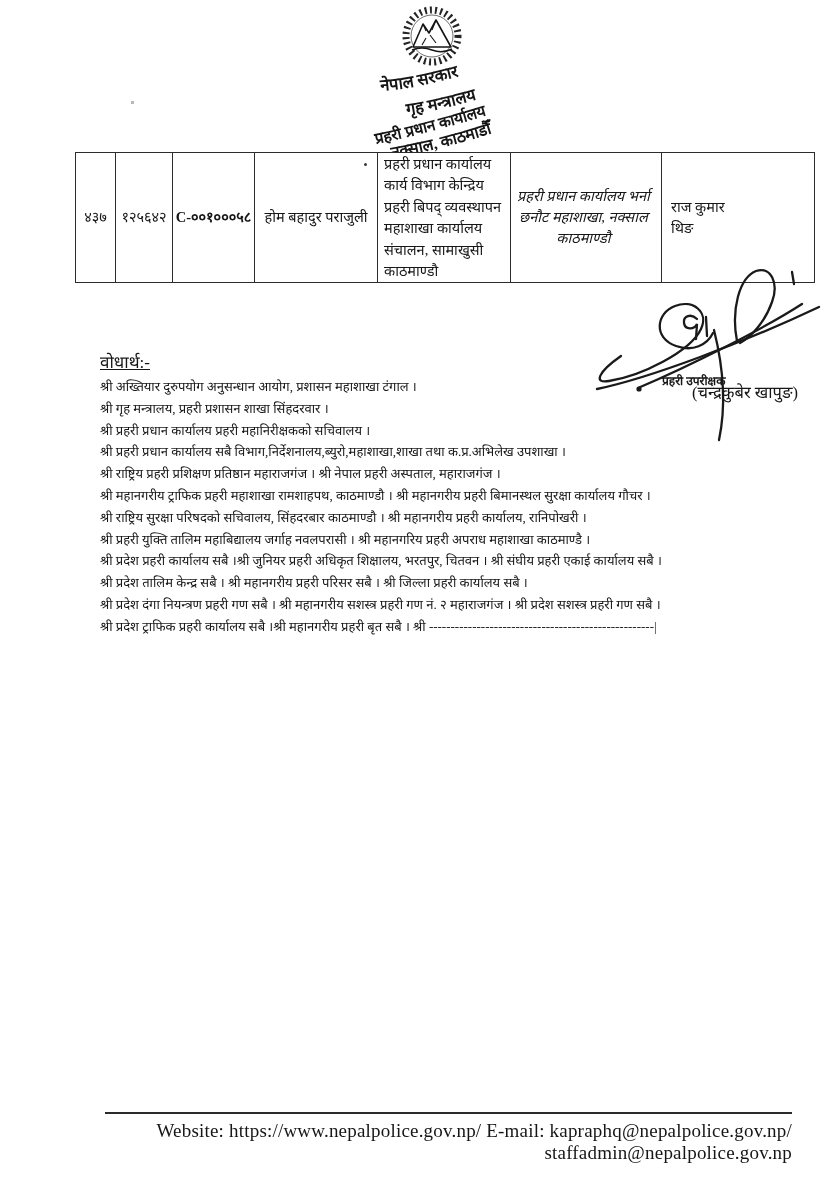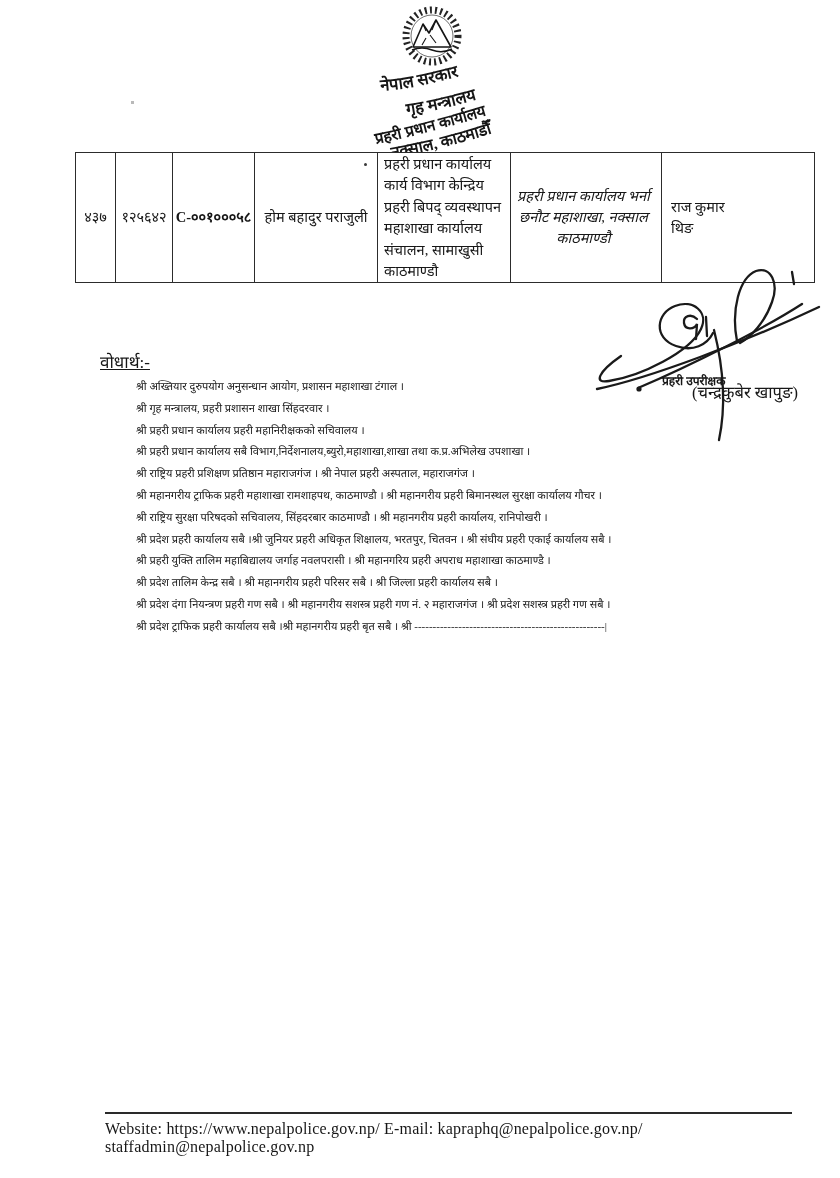--- a/index.html
+++ b/index.html
@@ -58,27 +58,27 @@
     position: absolute; left: 635px; top: 380px; width: 220px;
     text-align: center; font-size: 16.5px; white-space: nowrap;
   }
 
   
   .bodharth { position: absolute; left: 100px; top: 352px; width: 660px; }
   .bod-head {
     font-size: 17px; font-weight: normal; line-height: 22px;
     text-decoration: underline; margin-bottom: 2px;
   }
-  .bod-line { font-size: 11px; line-height: 21.8px; white-space: nowrap; margin-left: 36px; }
+  .bod-line { font-size: 13px; line-height: 21.8px; white-space: nowrap; }
 
   
   .footer-rule { position: absolute; left: 105px; top: 1112px; width: 687px; height: 2px; background: #2a2a2a; }
   .footer-text {
     position: absolute; left: 105px; top: 1120px; width: 687px;
-    text-align: left; font-size: 16px; letter-spacing: 0.2px;
+    text-align: right; font-size: 19px; letter-spacing: 0.2px;
     font-family: "Liberation Serif", "DejaVu Serif", serif;
   }
 </style>
 </head>
 <body>
 
 <div class="page">
 
   <div class="emblem">
     <svg width="72" height="66" viewBox="0 0 72 66">
@@ -142,22 +142,22 @@
 
   <div class="bodharth">
     <div class="bod-head">वोधार्थ:-</div>
     <div class="bod-line">श्री अख्तियार दुरुपयोग अनुसन्धान आयोग, प्रशासन महाशाखा टंगाल ।</div>
     <div class="bod-line">श्री गृह मन्त्रालय, प्रहरी प्रशासन शाखा सिंहदरवार ।</div>
     <div class="bod-line">श्री प्रहरी प्रधान कार्यालय प्रहरी महानिरीक्षकको सचिवालय ।</div>
     <div class="bod-line">श्री प्रहरी प्रधान कार्यालय सबै विभाग,निर्देशनालय,ब्युरो,महाशाखा,शाखा तथा क.प्र.अभिलेख उपशाखा ।</div>
     <div class="bod-line">श्री राष्ट्रिय प्रहरी प्रशिक्षण प्रतिष्ठान महाराजगंज । श्री नेपाल प्रहरी अस्पताल, महाराजगंज ।</div>
     <div class="bod-line">श्री महानगरीय ट्राफिक प्रहरी महाशाखा रामशाहपथ, काठमाण्डौ । श्री महानगरीय प्रहरी बिमानस्थल सुरक्षा कार्यालय गौचर ।</div>
     <div class="bod-line">श्री राष्ट्रिय सुरक्षा परिषदको सचिवालय, सिंहदरबार काठमाण्डौ । श्री महानगरीय प्रहरी कार्यालय, रानिपोखरी ।</div>
+    <div class="bod-line">श्री प्रहरी युक्ति तालिम महाबिद्यालय जर्गाह नवलपरासी । श्री महानगरिय प्रहरी अपराध महाशाखा काठमाण्डै ।</div>
     <div class="bod-line">श्री प्रदेश प्रहरी कार्यालय सबै ।श्री जुनियर प्रहरी अधिकृत शिक्षालय, भरतपुर, चितवन । श्री संघीय प्रहरी एकाई कार्यालय सबै ।</div>
-    <div class="bod-line">श्री प्रहरी युक्ति तालिम महाबिद्यालय जर्गाह नवलपरासी । श्री महानगरिय प्रहरी अपराध महाशाखा काठमाण्डै ।</div>
     <div class="bod-line">श्री प्रदेश तालिम केन्द्र सबै । श्री महानगरीय प्रहरी परिसर सबै । श्री जिल्ला प्रहरी कार्यालय सबै ।</div>
     <div class="bod-line">श्री प्रदेश दंगा नियन्त्रण प्रहरी गण सबै । श्री महानगरीय सशस्त्र प्रहरी गण नं. २ महाराजगंज । श्री प्रदेश सशस्त्र प्रहरी गण सबै ।</div>
     <div class="bod-line">श्री प्रदेश ट्राफिक प्रहरी कार्यालय सबै ।श्री महानगरीय प्रहरी बृत सबै । श्री ----------------------------------------------------|</div>
   </div>
 
   <div class="footer-rule"></div>
   <div class="footer-text">Website: https://www.nepalpolice.gov.np/ E-mail: kapraphq@nepalpolice.gov.np/ staffadmin@nepalpolice.gov.np</div>
 
 </div>
 

